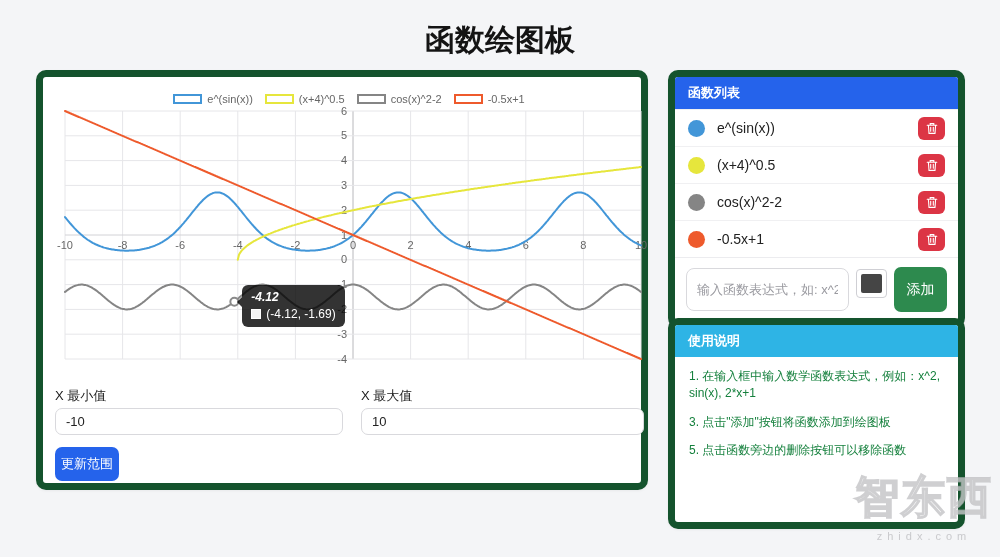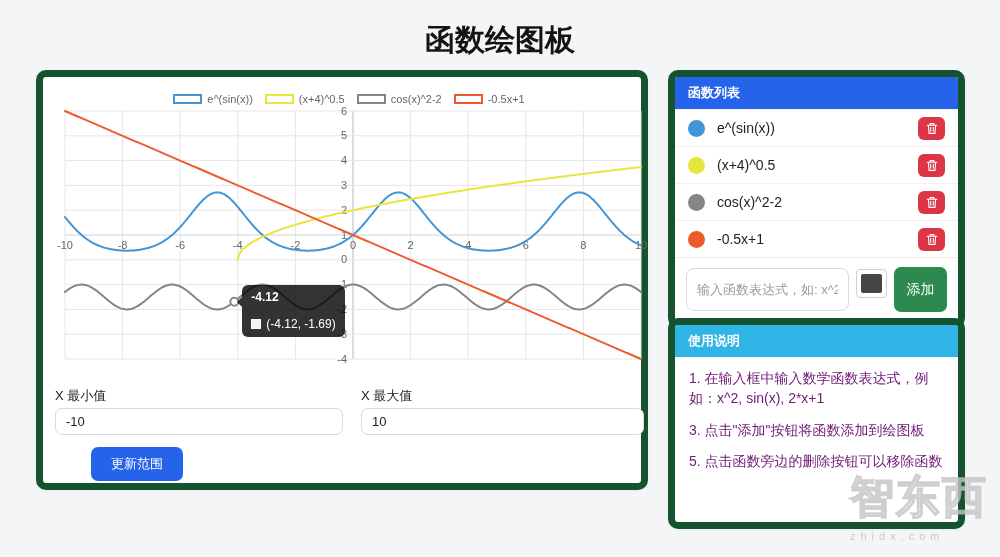--- a/index.html
+++ b/index.html
@@ -28,35 +28,34 @@
   #plot { position:absolute; left:0; top:22px; }
   .tooltip {
     position:absolute; background:rgba(0,0,0,.8); color:#fff; border-radius:6px;
     padding:5px 9px 6px 9px; font-size:12px; white-space:nowrap; z-index:5;
   }
   .tooltip:before {
     content:""; position:absolute; left:-5px; top:12px;
     border-top:5px solid transparent; border-bottom:5px solid transparent;
     border-right:5px solid rgba(0,0,0,.8);
   }
-  .tooltip-title { font-weight:700; margin-bottom:13px; }
+  .tooltip-title { font-weight:700; margin-bottom:3px;font-style:italic; }
   .tooltip-row { display:flex; align-items:center; gap:5px; }
   .tooltip-box { width:10px; height:10px; background:#f4f4f4; border:1px solid #fff; display:inline-block; }
   .controls { position:absolute; left:12px; top:310px; width:588px; }
   .field-label { position:absolute; top:0; font-size:13px; color:#1b1b1b; }
   .field-input {
     position:absolute; top:21px; height:27px; border:1px solid #d9d9dd; border-radius:7px;
     font-size:13px; padding:0 10px; color:#222; background:#fff; outline:none;
     font-family:"Liberation Sans","DejaVu Sans",sans-serif;
   }
   .update-btn {
     position:absolute; left:0; top:60px; background:#2563eb; color:#fff; border:none;
-    border-radius:7px; font-size:13px; padding:8px 20px; cursor:pointer;
-    font-family:"Liberation Sans","DejaVu Sans",sans-serif;
-    margin-left:36px;
+    border-radius:7px; font-size:13px; padding:8px 6px; cursor:pointer;
+    font-family:"Liberation Sans","DejaVu Sans",sans-serif;
   }
   
   .card-fn { left:668px; top:70px; width:297px; overflow:hidden; }
   .panel-header { padding:7px 13px; font-size:13px; font-weight:700; color:#fff; }
   .panel-header.blue { background:#2563eb; }
   .panel-header.sky { background:#2eb4e5; }
   .fn-row { display:flex; align-items:center; height:37px; padding:0 13px; border-top:1px solid #f0f0f2; }
   .fn-dot { width:17px; height:17px; border-radius:50%; flex:none; }
   .fn-name { margin-left:12px; font-size:14px; color:#222; }
   .del-btn {
@@ -76,23 +75,23 @@
     align-self:flex-start; margin-top:2px;
   }
   .color-picker-swatch { width:21px; height:19px; border-radius:2px; }
   .add-btn {
     width:53px; height:45px; background:#2d8a4e; color:#fff; border:none; border-radius:7px;
     font-size:14px; line-height:1.45; cursor:pointer; flex:none; padding:0 8px;
     font-family:"Liberation Sans","DejaVu Sans",sans-serif;
   }
   .card-help { left:668px; top:318px; width:297px; height:211px; overflow:hidden; }
   .help-body { padding:11px 14px 6px 14px; }
-  .help-item { font-size:14px; line-height:1.45; color:#701a75; margin-bottom:11px; }
+  .help-item { font-size:12px; line-height:1.45; color:#15803d; margin-bottom:11px; }
   
-  .watermark { position:absolute; left:850px; top:468px; width:148px; text-align:left; z-index:9; pointer-events:none; }
+  .watermark { position:absolute; left:850px; top:468px; width:148px; text-align:center; z-index:9; pointer-events:none; }
   .wm-text {
     font-size:44px; font-weight:700; letter-spacing:2px;
     color:rgba(255,255,255,.55); -webkit-text-stroke:1.5px rgba(175,175,178,.6);
   }
   .wm-sub { font-size:11px; letter-spacing:5px; color:rgba(165,165,170,.55); margin-top:3px; }
 </style>
 </head>
 <body>
 
 <div class="page-title">函数绘图板</div>

